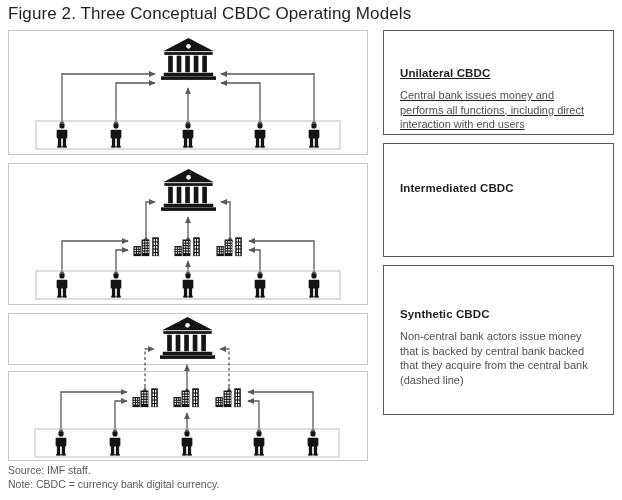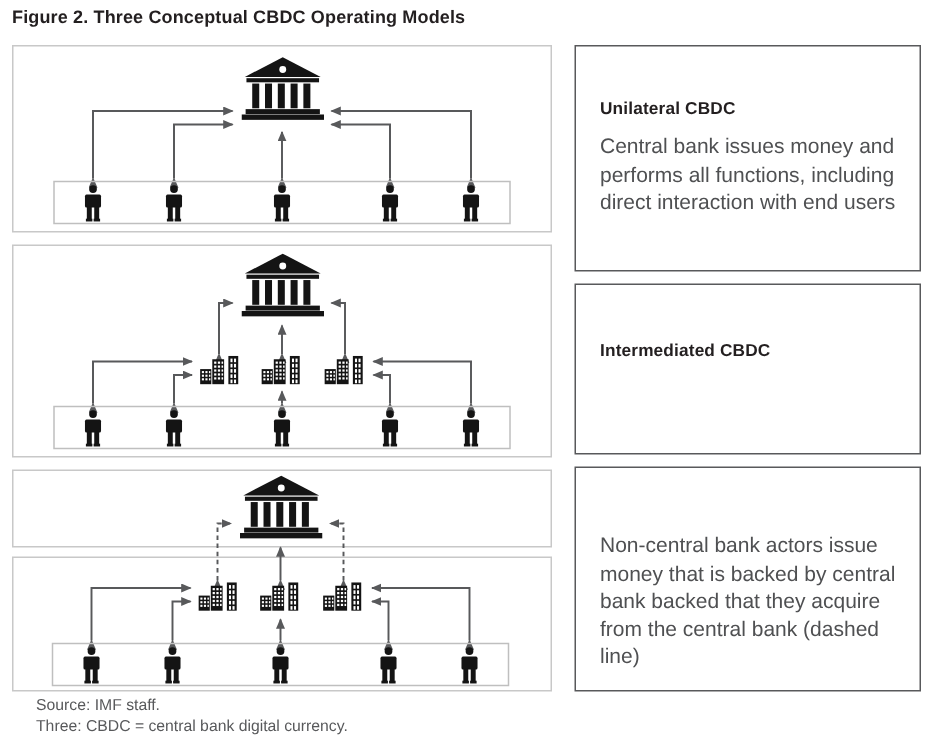--- a/index.html
+++ b/index.html
@@ -6,21 +6,21 @@
   body{
     width:622px;height:500px;
     background:#ffffff;
     font-family:"Liberation Sans","DejaVu Sans",sans-serif;
     color:#231f20;
     overflow:hidden;
     position:relative;
   }
   .figure-title{
     position:absolute;left:8px;top:4px;
-    font-size:12px;font-weight:bold;color:#231f20;
+    font-size:17px;font-weight:normal;color:#231f20;
     letter-spacing:.1px;
   }
   
   .diagrams{position:absolute;left:8px;top:30px;width:360px;}
   .dgroup{position:relative;}
   .obox{
     box-sizing:border-box;
     border:1px solid #c8c8c8;
     background:#ffffff;
     position:relative;
@@ -32,28 +32,28 @@
     border:1px solid #58595b;
     background:#fff;
     padding:14px 16px 10px 16px;
     position:relative;
   }
   .panel-title{
     font-size:11.5px;font-weight:bold;color:#231f20;
     margin:0 0 9px 0;letter-spacing:.1px;
   }
   .panel-body{
-    font-size:14px;line-height:1.33;color:#4f5052;margin:0;
+    font-size:11px;line-height:1.33;color:#4f5052;margin:0;
   }
   
   .footer{
     position:absolute;left:8px;top:463px;
     font-size:10.5px;line-height:1.38;color:#58595b;
   }
-  .footer div{white-space:nowrap;margin-left:16px;}
+  .footer div{white-space:nowrap;}
   svg{display:block;}
 </style>
 </head>
 <body>
 
 <div class="figure-title">Figure 2. Three Conceptual CBDC Operating Models</div>
 
 <div class="diagrams">
 
   <div class="obox" style="height:125px;">
@@ -227,40 +227,41 @@
       <use href="#person" x="100" y="118" width="14" height="25"></use>
       <use href="#person" x="172" y="118" width="14" height="25"></use>
       <use href="#person" x="244" y="118" width="14" height="25"></use>
       <use href="#person" x="298" y="118" width="14" height="25"></use>
     </svg>
   </div>
 </div>
 
 <div class="panels">
 
-  <div class="panel" style="height:151px;">
+  <div class="panel" style="height:105px;text-decoration:underline;">
     <div style="padding-top:22px;">
       <p class="panel-title">Unilateral CBDC</p>
       <p class="panel-body">Central bank issues money and performs all functions, including direct interaction with end users</p>
     </div>
   </div>
 
   <div style="height:8px;"></div>
 
   <div class="panel" style="height:114px;">
     <div style="padding-top:24px;">
       <p class="panel-title">Intermediated CBDC</p>
     </div>
   </div>
 
   <div style="height:8px;"></div>
 
   <div class="panel" style="height:150px;">
     <div style="padding-top:28px;">
+      <p class="panel-title">Synthetic CBDC</p>
       <p class="panel-body">Non-central bank actors issue money that is backed by central bank backed that they acquire from the central bank (dashed line)</p>
     </div>
   </div>
 </div>
 
 <div class="footer">
   <div>Source: IMF staff.</div>
-  <div>Three: CBDC = central bank digital currency.</div>
+  <div>Note: CBDC = currency bank digital currency.</div>
 </div>
 
 </body></html>

